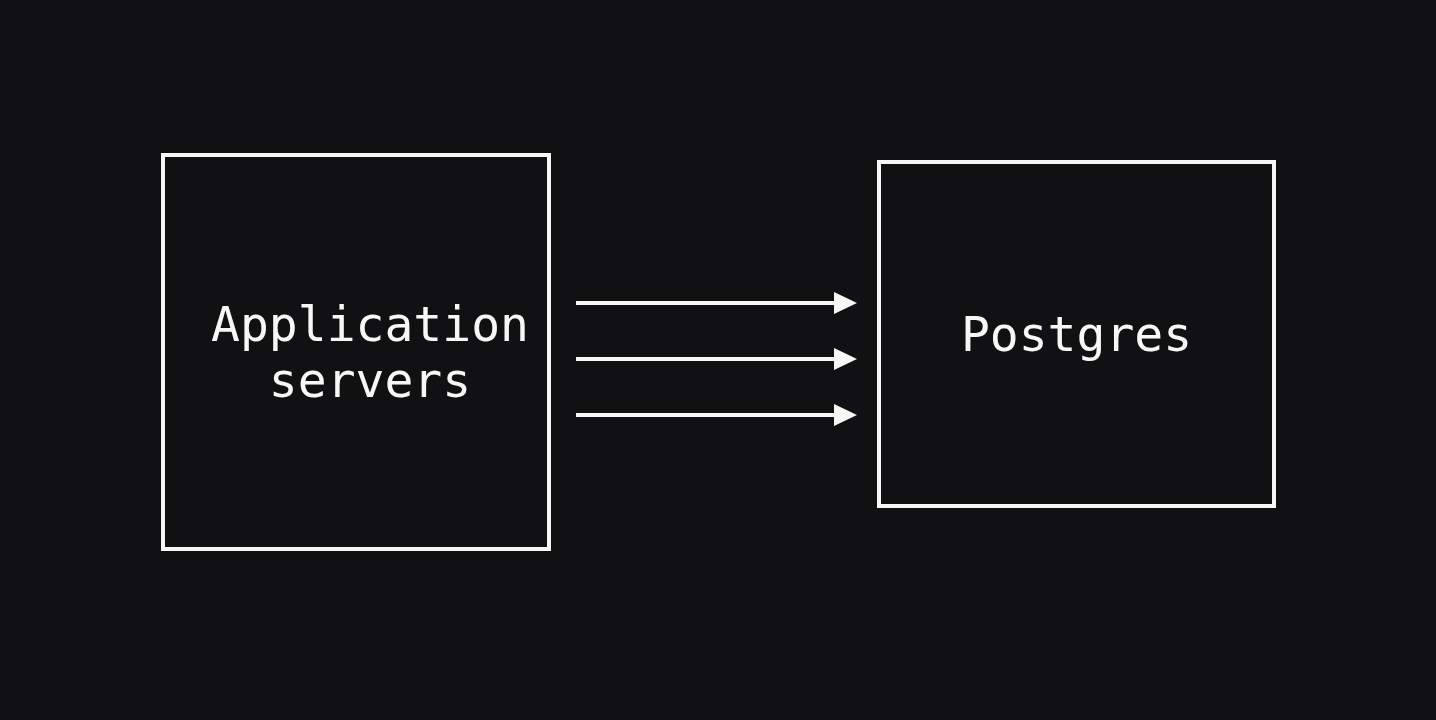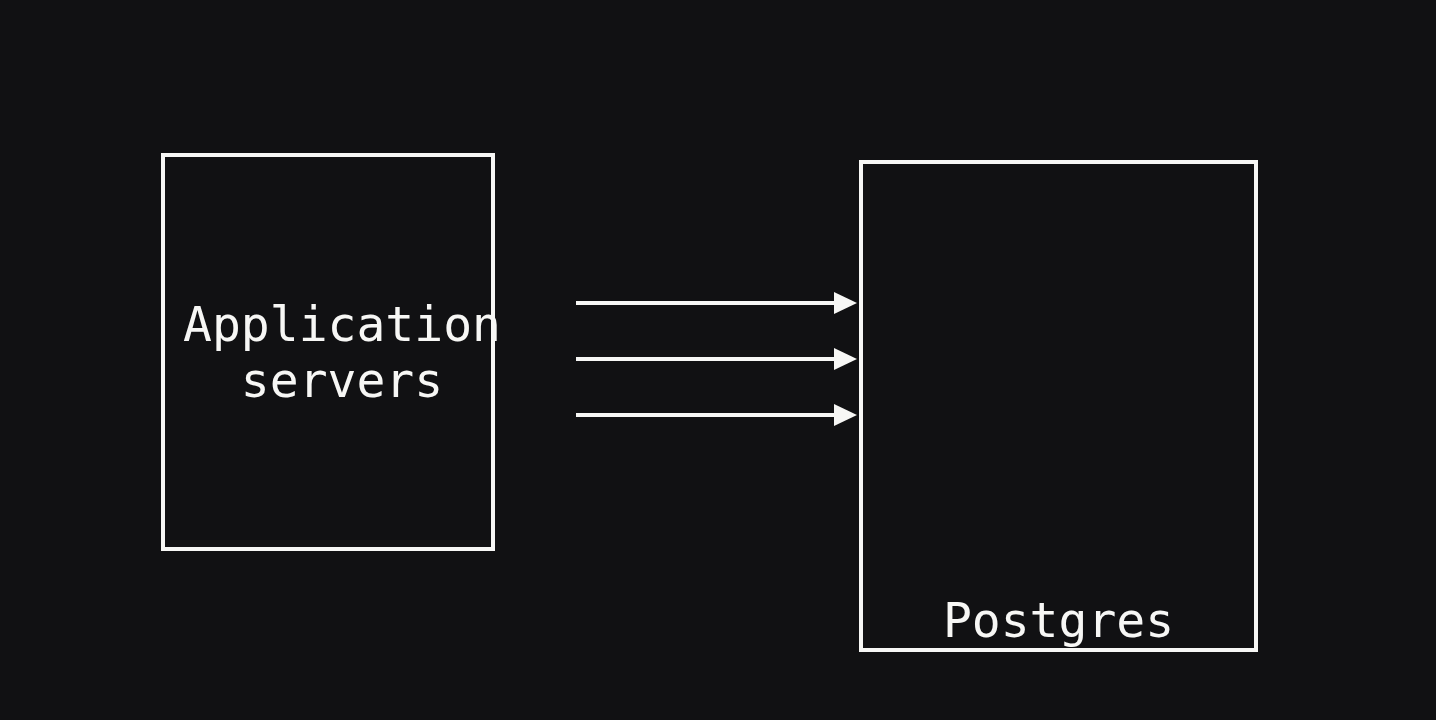--- a/index.html
+++ b/index.html
@@ -31,30 +31,29 @@
   .node-label {
     color: #f7f7f5;
     font-size: 48px;
     line-height: 56px;
     white-space: pre-line;
     padding: 0 20px;
   }
   #node-app-servers {
     left: 161px;
     top: 153px;
-    width: 334px;
+    width: 390px;
     height: 398px;
     padding-left: 28px;
   }
   #node-postgres {
-    left: 859px;
+    left: 877px;
     top: 160px;
     width: 399px;
-    height: 492px;
-    align-items: flex-end;
+    height: 348px;
   }
   .edges-layer {
     position: absolute;
     left: 560px;
     top: 283px;
     width: 320px;
     height: 152px;
   }
 </style>
 </head>

